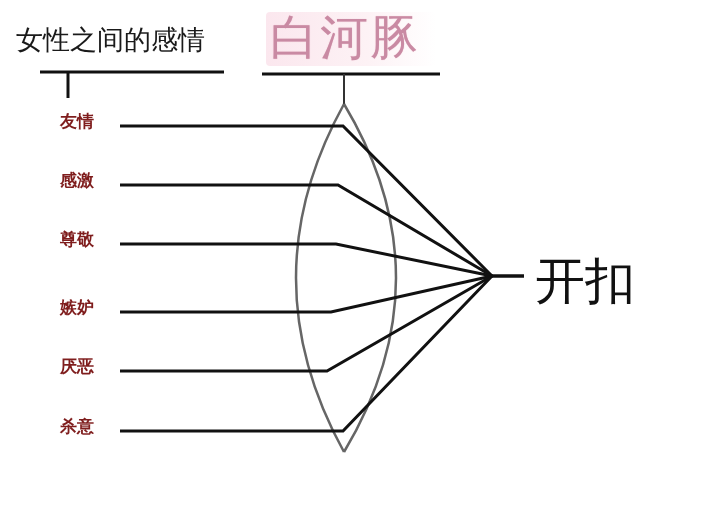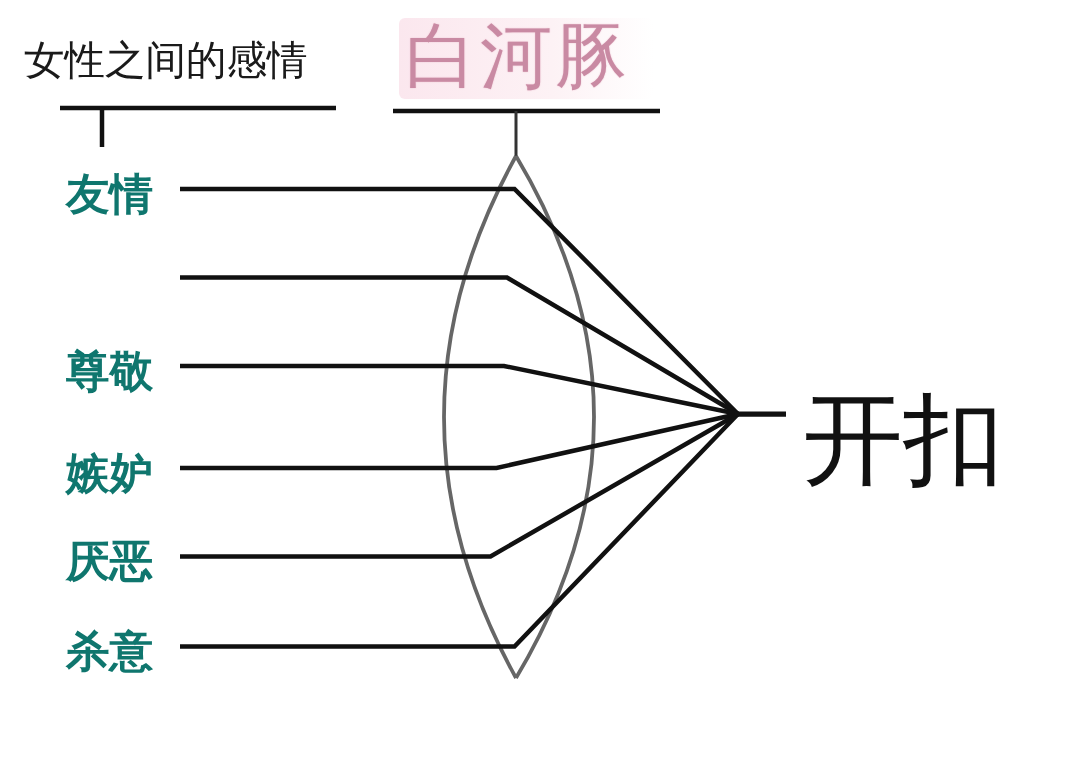--- a/index.html
+++ b/index.html
@@ -16,22 +16,22 @@
     left: 270px; top: 6px; font-size: 48px; font-weight: 400;
     color: #c98aa3; letter-spacing: 2px;
     text-shadow: 0 0 1px #e8b8c8;
     text-align: right;
   }
   .pink-title-bg {
     position: absolute; left: 266px; top: 12px; width: 170px; height: 54px;
     background: linear-gradient(90deg, #fbe7ee 0%, #fdf2f5 60%, #fff 100%);
     border-radius: 4px;
   }
-  .emotion { left: 44px; font-size: 29px; font-weight: 700; color: #0f766e; }
-  .result-label { left: 535px; top: 248px; font-size: 67px; font-weight: 400; color: #111; }
+  .emotion { left: 60px; font-size: 17px; font-weight: 700; color: #7f1d1d; }
+  .result-label { left: 535px; top: 248px; font-size: 50px; font-weight: 400; color: #111; }
 </style>
 </head>
 <body>
 
 <div class="canvas">
 
   <div class="pink-title-bg"></div>
 
   <div class="txt header-label">女性之间的感情</div>
   <div class="txt pink-title">白河豚</div>
@@ -59,19 +59,20 @@
       <polyline points="120,244 336,244 492,276"></polyline>
       <polyline points="120,312 331,312 492,276"></polyline>
       <polyline points="120,371 327,371 492,276"></polyline>
       <polyline points="120,431 343,431 492,276"></polyline>
     </g>
 
     <line x1="490" y1="276" x2="524" y2="276" stroke="#111" stroke-width="3.5"></line>
   </svg>
 
   <div class="txt emotion" style="top:110px">友情</div>
+  <div class="txt emotion" style="top:169px">感激</div>
   <div class="txt emotion" style="top:296px">嫉妒</div>
   <div class="txt emotion" style="top:228px">尊敬</div>
   <div class="txt emotion" style="top:355px">厌恶</div>
   <div class="txt emotion" style="top:415px">杀意</div>
 
   <div class="txt result-label">开扣</div>
 </div>
 
 </body></html>

